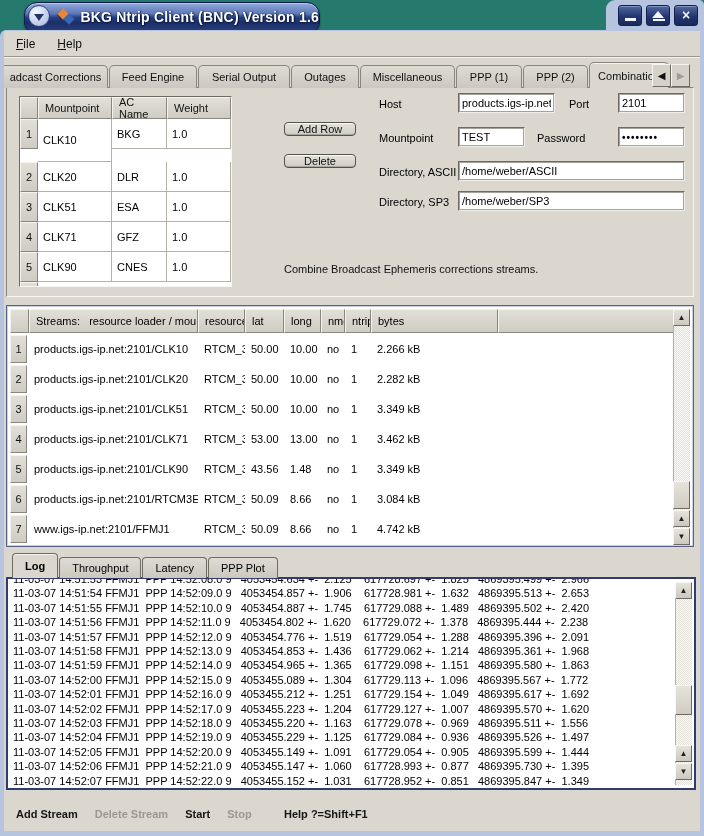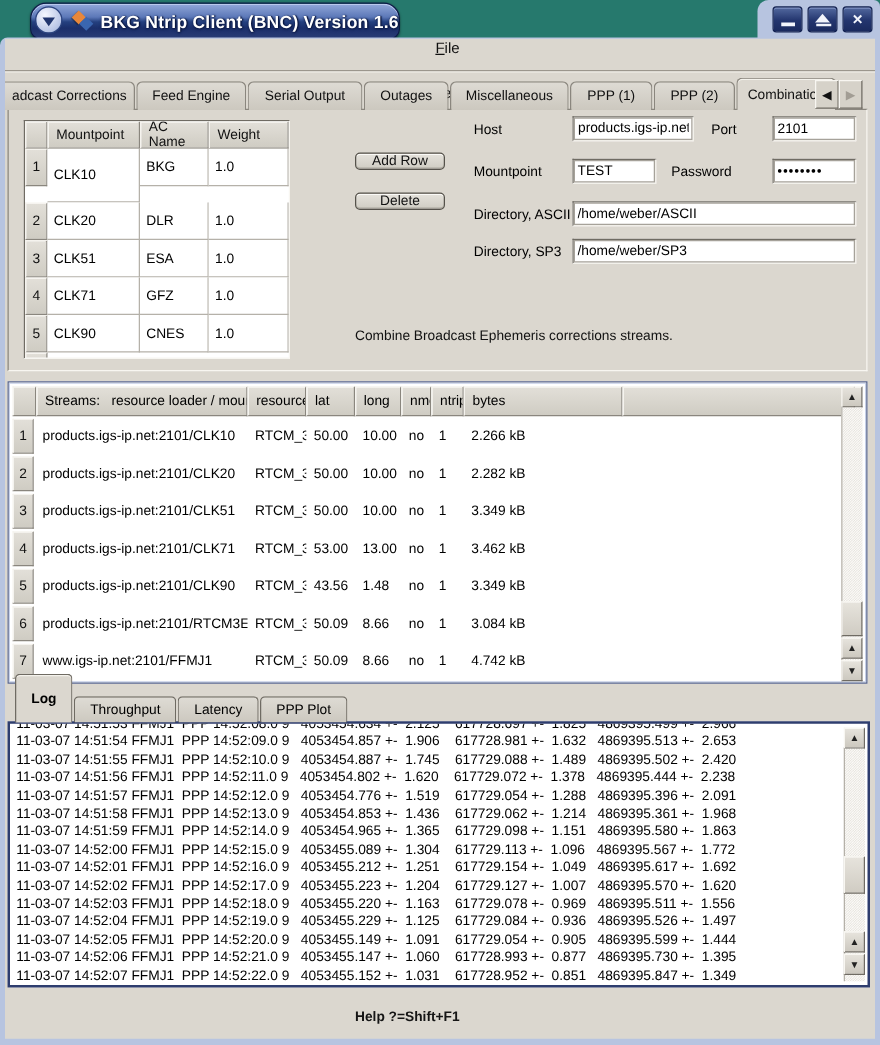--- a/index.html
+++ b/index.html
@@ -34,21 +34,21 @@
   .glyph-close { color:#f2f5fc; font-size:14px; font-weight:bold; line-height:1; margin-top:-1px; }
 
   
   .frame { position:absolute; left:0; top:30px; width:704px; height:806px; background:#b7c4e0;
     border-radius:6px 0 0 0; padding:1px 4px 5px 4px; }
   .wbody { position:relative; width:696px; height:800px; background:#dbd7cf; }
 
   
   .menubar { position:absolute; left:0; top:0; width:696px; height:26px; display:flex; align-items:center;
     gap:22px; padding-left:12px; font-size:12px; color:#111;
-    border-bottom:1px solid #9b968d; box-shadow:0 1px 0 #f4f2ec;flex-direction:column; }
+    border-bottom:1px solid #9b968d; box-shadow:0 1px 0 #f4f2ec; }
   .menubar span { cursor:default; }
 
   
   .tabbar { position:absolute; left:0; top:31px; height:26px; display:flex; align-items:flex-end; z-index:3; }
   .tab { height:23px; background:linear-gradient(#dedbd4,#ccc8bf); border:1px solid #8a867e; border-bottom:none;
     border-radius:5px 5px 0 0; font-size:11px; color:#111; display:flex; align-items:center; justify-content:center;
     white-space:nowrap; overflow:hidden; margin-right:1px; }
   .tab.first { border-left:none; border-top-left-radius:0; }
   .tab.active { height:26px; background:#dbd7cf; font-size:11px; z-index:4; box-shadow:inset 0 1px 0 #f4f2ec; }
   .tab-arrows { position:absolute; right:10px; top:33px; display:flex; z-index:5; }
@@ -97,21 +97,21 @@
                      linear-gradient(45deg,#e4e1da 25%,transparent 25%,transparent 75%,#e4e1da 75%);
     background-size:2px 2px; background-position:0 0,1px 1px;
     border-left:1px solid #b5b1a9; }
   .sb-thumb { position:absolute; left:0; width:17px; background:linear-gradient(#e6e3dc,#d0ccc3);
     border:1px solid; border-color:#f8f6f1 #6f6b63 #6f6b63 #f8f6f1; }
 
   
   .logtabs { position:absolute; left:8px; top:522px; height:25px; display:flex; align-items:flex-end; z-index:2; }
   .ltab { height:21px; background:linear-gradient(#dedbd4,#ccc8bf); border:1px solid #6f6b63; border-bottom:none;
     border-radius:4px 4px 0 0; font-size:11px; display:flex; align-items:center; justify-content:center; margin-right:1px; padding:0 12px; }
-  .ltab.active { height:39px; background:#dbd7cf; font-weight:bold; box-shadow:inset 0 1px 0 #f4f2ec; }
+  .ltab.active { height:25px; background:#dbd7cf; font-weight:bold; box-shadow:inset 0 1px 0 #f4f2ec; }
 
   .logbox { position:absolute; left:2px; top:546px; width:690px; height:213px; background:#fff;
     border:2px solid #2e3d6e; overflow:hidden; z-index:1; }
   .loglines { position:absolute; left:5px; top:-7px; right:24px; font-size:11px; line-height:14.4px;
     white-space:pre; color:#000; }
 
   
   .bottombar { position:absolute; left:0; top:768px; width:696px; height:30px; display:flex; align-items:center;
     padding-left:12px; gap:17px; font-size:11px; font-weight:bold; }
   .bb-item { color:#151515; }
@@ -338,17 +338,23 @@
         <div class="loglines" id="logLines"><div>11-03-07 14:51:53 FFMJ1  PPP 14:52:08.0 9   4053454.634 +-  2.125    617728.697 +-  1.825   4869395.499 +-  2.966</div><div>11-03-07 14:51:54 FFMJ1  PPP 14:52:09.0 9   4053454.857 +-  1.906    617728.981 +-  1.632   4869395.513 +-  2.653</div><div>11-03-07 14:51:55 FFMJ1  PPP 14:52:10.0 9   4053454.887 +-  1.745    617729.088 +-  1.489   4869395.502 +-  2.420</div><div>11-03-07 14:51:56 FFMJ1  PPP 14:52:11.0 9   4053454.802 +-  1.620    617729.072 +-  1.378   4869395.444 +-  2.238</div><div>11-03-07 14:51:57 FFMJ1  PPP 14:52:12.0 9   4053454.776 +-  1.519    617729.054 +-  1.288   4869395.396 +-  2.091</div><div>11-03-07 14:51:58 FFMJ1  PPP 14:52:13.0 9   4053454.853 +-  1.436    617729.062 +-  1.214   4869395.361 +-  1.968</div><div>11-03-07 14:51:59 FFMJ1  PPP 14:52:14.0 9   4053454.965 +-  1.365    617729.098 +-  1.151   4869395.580 +-  1.863</div><div>11-03-07 14:52:00 FFMJ1  PPP 14:52:15.0 9   4053455.089 +-  1.304    617729.113 +-  1.096   4869395.567 +-  1.772</div><div>11-03-07 14:52:01 FFMJ1  PPP 14:52:16.0 9   4053455.212 +-  1.251    617729.154 +-  1.049   4869395.617 +-  1.692</div><div>11-03-07 14:52:02 FFMJ1  PPP 14:52:17.0 9   4053455.223 +-  1.204    617729.127 +-  1.007   4869395.570 +-  1.620</div><div>11-03-07 14:52:03 FFMJ1  PPP 14:52:18.0 9   4053455.220 +-  1.163    617729.078 +-  0.969   4869395.511 +-  1.556</div><div>11-03-07 14:52:04 FFMJ1  PPP 14:52:19.0 9   4053455.229 +-  1.125    617729.084 +-  0.936   4869395.526 +-  1.497</div><div>11-03-07 14:52:05 FFMJ1  PPP 14:52:20.0 9   4053455.149 +-  1.091    617729.054 +-  0.905   4869395.599 +-  1.444</div><div>11-03-07 14:52:06 FFMJ1  PPP 14:52:21.0 9   4053455.147 +-  1.060    617728.993 +-  0.877   4869395.730 +-  1.395</div><div>11-03-07 14:52:07 FFMJ1  PPP 14:52:22.0 9   4053455.152 +-  1.031    617728.952 +-  0.851   4869395.847 +-  1.349</div></div>
         <div class="sbar" style="right:2px; top:3px; height:203px;">
           <div class="sb-btn" style="top:0;">▲</div>
           <div class="sb-track" style="bottom:0;"></div>
           <div class="sb-thumb" style="top:103px; height:30px;"></div>
           <div class="sb-btn" style="top:163px;">▲</div>
           <div class="sb-btn" style="top:181px;">▼</div>
         </div>
       </div>
 
+      <div class="bottombar" id="bottomBar">
+          <div class="bb-item">Add Stream</div>
+          <div class="bb-item disabled">Delete Stream</div>
+          <div class="bb-item">Start</div>
+          <div class="bb-item disabled">Stop</div>
+        </div>
       <span class="bb-help" style="top:777px;">Help ?=Shift+F1</span>
 
     </div>
   </div>
 </div>
 
 </body></html>

